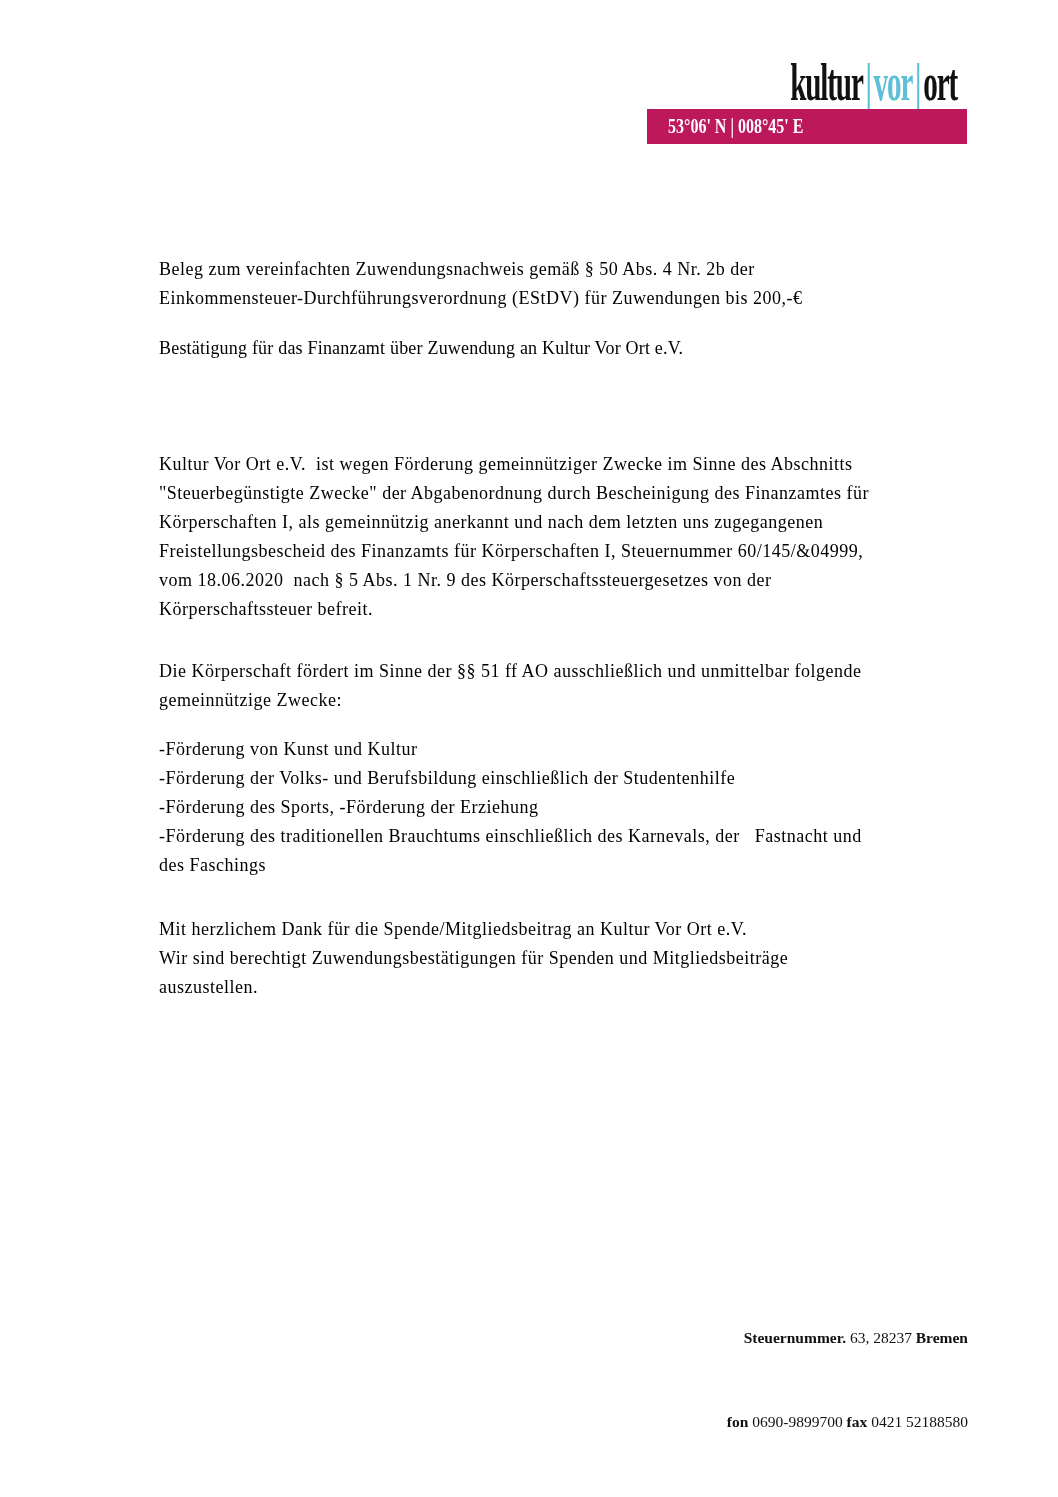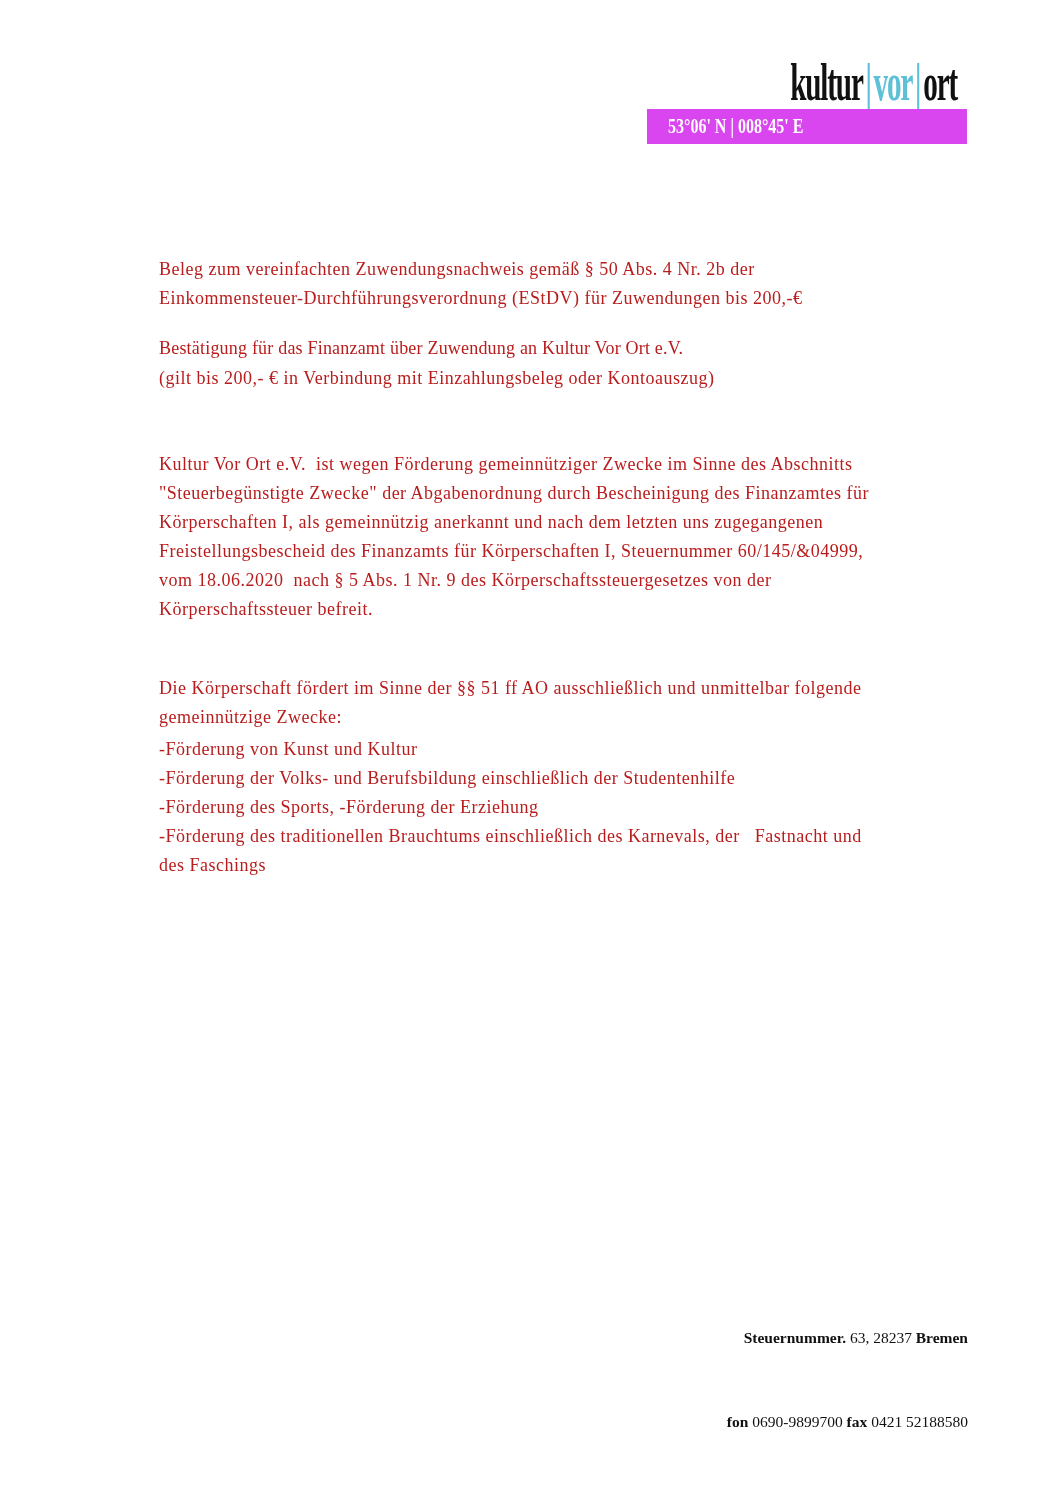--- a/index.html
+++ b/index.html
@@ -34,21 +34,21 @@
   }
   .logo .teal { color: #5ec0d6; }
   .logo .sep { padding: 0 5px; font-weight: 700; }
 
   .banner {
     position: absolute;
     left: 611px;
     top: 109px;
     width: 320px;
     height: 35px;
-    background: #d946ef;
+    background: #be185d;
     overflow: hidden;
   }
   .banner-text {
     display: inline-block;
     color: #ffffff;
     font-weight: 700;
     font-size: 20px;
     line-height: 35px;
     margin-left: 21px;
     white-space: nowrap;
@@ -59,27 +59,27 @@
   
   .tblock {
     position: absolute;
     left: 123px;
     width: 860px;
     font-size: 18px;
     line-height: 29px;
     letter-spacing: 0.5px;
     white-space: pre-wrap;
     margin: 0;
-    color: #b91c1c;
+    color: #000000;
   }
   .intro      { top: 255px; }
   .doc-title  { top: 333px; font-size: 18px; line-height: 30px; font-weight: 400; letter-spacing: 0.2px; }
   .subtitle   { top: 364px; }
   .exemption  { top: 450px; }
-  .purposes-intro { top: 674px; }
+  .purposes-intro { top: 657px; }
   .purposes-list  { top: 735px; }
   .thanks     { top: 915px; }
 
   
   .contact-footer {
     position: absolute;
     top: 1285px;
     right: 126px;
     text-align: right;
     font-size: 15.5px;
@@ -98,38 +98,40 @@
 
   <div class="banner">
     <span class="banner-text">53°06' N | 008°45' E</span>
   </div>
 
   <p class="tblock intro">Beleg zum vereinfachten Zuwendungsnachweis gemäß § 50 Abs. 4 Nr. 2b der
 Einkommensteuer-Durchführungsverordnung (EStDV) für Zuwendungen bis 200,-€</p>
 
   <p class="tblock doc-title">Bestätigung für das Finanzamt über Zuwendung an Kultur Vor Ort e.V.</p>
 
-  <p class="tblock subtitle">(gilt bis 200,- € in Verbindung mit Einzahlungsbeleg oder Kontoauszug)</p>
 
   <p class="tblock exemption">Kultur Vor Ort e.V.  ist wegen Förderung gemeinnütziger Zwecke im Sinne des Abschnitts
 "Steuerbegünstigte Zwecke" der Abgabenordnung durch Bescheinigung des Finanzamtes für
 Körperschaften I, als gemeinnützig anerkannt und nach dem letzten uns zugegangenen
 Freistellungsbescheid des Finanzamts für Körperschaften I, Steuernummer 60/145/&amp;04999,
 vom 18.06.2020  nach § 5 Abs. 1 Nr. 9 des Körperschaftssteuergesetzes von der
 Körperschaftssteuer befreit.</p>
 
   <p class="tblock purposes-intro">Die Körperschaft fördert im Sinne der §§ 51 ff AO ausschließlich und unmittelbar folgende
 gemeinnützige Zwecke:</p>
 
   <p class="tblock purposes-list">-Förderung von Kunst und Kultur
 -Förderung der Volks- und Berufsbildung einschließlich der Studentenhilfe
 -Förderung des Sports, -Förderung der Erziehung
 -Förderung des traditionellen Brauchtums einschließlich des Karnevals, der   Fastnacht und
 des Faschings</p>
 
+  <p class="tblock thanks">Mit herzlichem Dank für die Spende/Mitgliedsbeitrag an Kultur Vor Ort e.V.
+Wir sind berechtigt Zuwendungsbestätigungen für Spenden und Mitgliedsbeiträge
+auszustellen.</p>
 
   <div class="contact-footer">
     <div><span class="b">Steuernummer.</span><span> 63, 28237 </span><span class="b">Bremen</span></div>
 
     <div><span class="b">fon </span><span>0690-9899700 </span><span class="b">fax </span><span>0421 52188580</span></div>
 
     <div></div>
 
     
 

